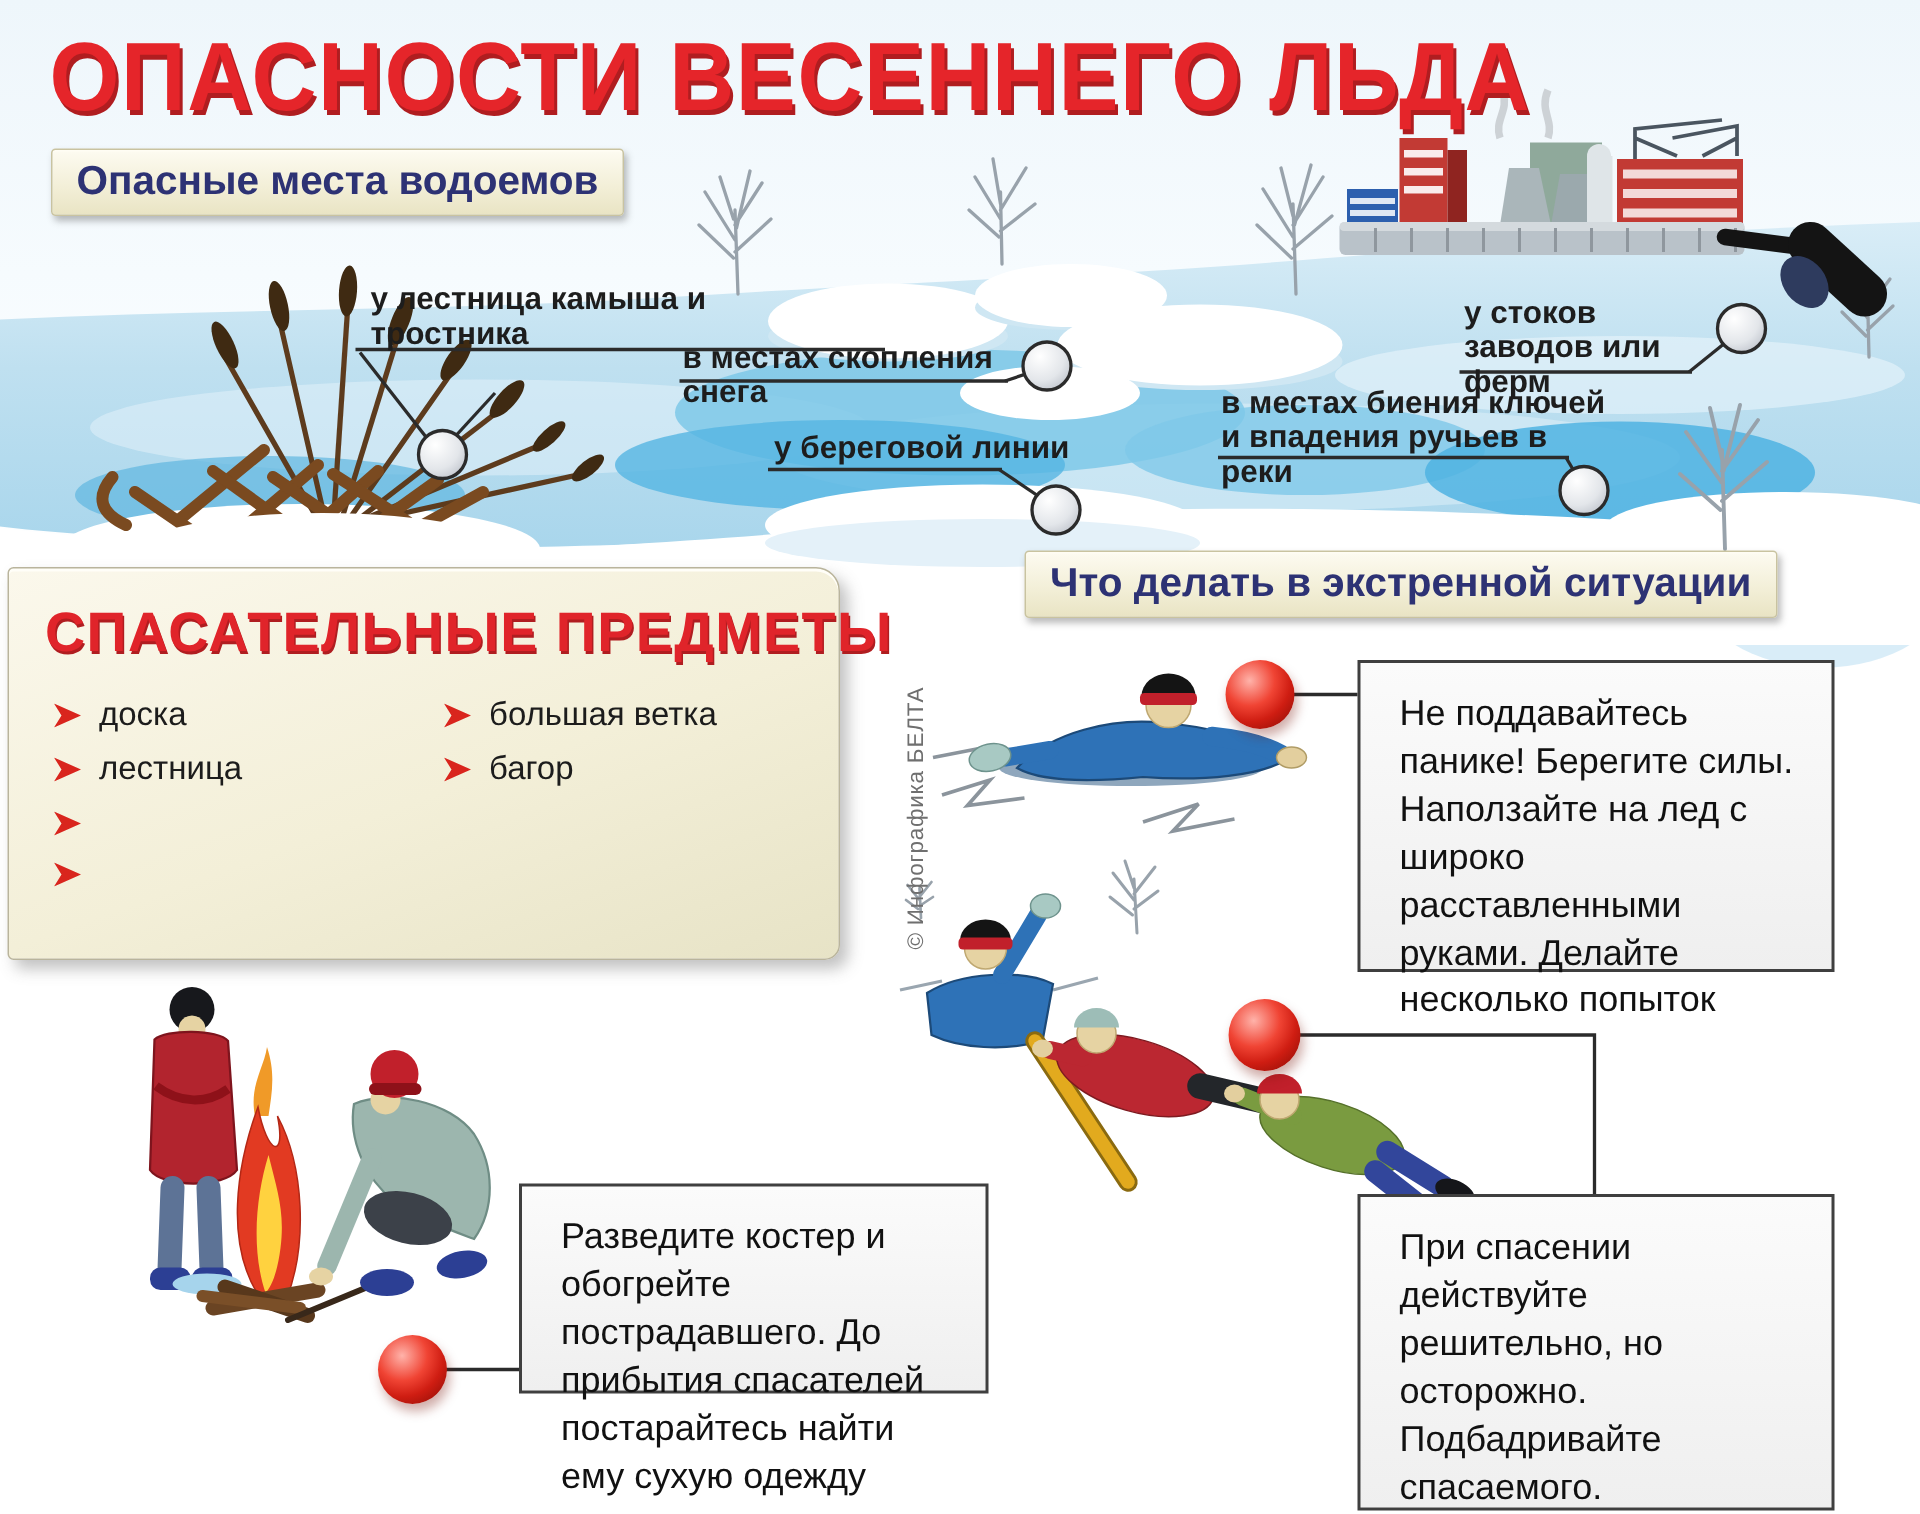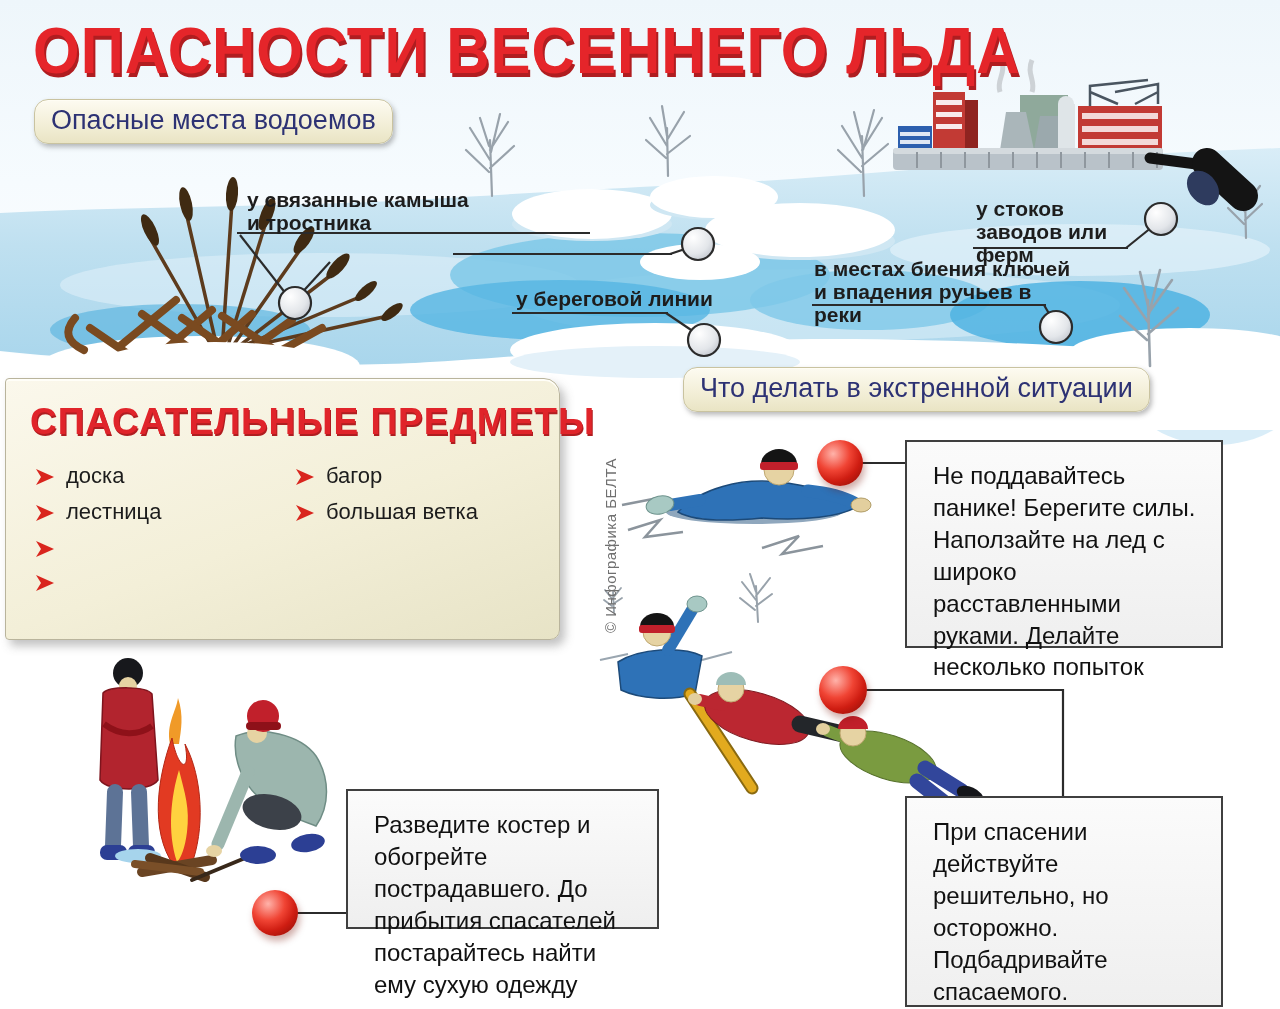--- a/index.html
+++ b/index.html
@@ -12,23 +12,23 @@
   svg.scene{position:absolute;left:0;top:0;width:1280px;height:1009px;}
 
   .main-title{
     left:33px;top:14px;width:1100px;
     font-size:60px;font-weight:bold;letter-spacing:1px;color:#e5252a;
     text-shadow:2px 3px 0 #b01d20;white-space:nowrap;
     transform:scaleY(1.08);transform-origin:top left;
   }
   .chip{
     background:linear-gradient(180deg,#fdfbf1 0%,#f2eed6 60%,#e9e4c4 100%);
-    border:1px solid #c9c3a0;border-radius:14px;
+    border:1px solid #c9c3a0;border-radius:3px;
     box-shadow:2px 3px 5px rgba(60,60,60,.35), inset 0 1px 0 #fffdf4;
-    color:#2d3274;font-weight:normal;font-size:27px;
+    color:#2d3274;font-weight:bold;font-size:27px;
     padding:5px 16px 7px 16px;white-space:nowrap;
   }
   .scene-label{
     font-size:21px;font-weight:bold;color:#1d1d1d;line-height:1.1;
   }
   .rescue-panel{
     left:5px;top:378px;width:553px;height:260px;
     background:linear-gradient(160deg,#fbf8ec 0%,#f3efd8 55%,#e7e3c6 100%);
     border:1px solid #b9b49c;border-radius:4px 16px 10px 4px;
     box-shadow:5px 6px 10px rgba(80,80,80,.35), inset 0 2px 0 #fffef8;
@@ -331,21 +331,22 @@
       <rect x="246" y="722" width="35" height="8" rx="4" fill="#8e1119"></rect>
     </g>
   </svg>
 
   <div class="abs main-title">ОПАСНОСТИ ВЕСЕННЕГО ЛЬДА</div>
 
   <div class="abs" style="left:34px;top:99px;">
     <span class="chip" style="display:inline-block;">Опасные места водоемов</span>
   </div>
 
-  <div class="abs scene-label" style="left:247px;top:188px;width:235px;">у связанные камыша и тростника</div>
+  <div class="abs scene-label" style="left:247px;top:188px;width:235px;">у лестница камыша и тростника</div>
+  <div class="abs scene-label" style="left:455px;top:227px;width:260px;">в местах скопления снега</div>
   <div class="abs scene-label" style="left:516px;top:287px;width:220px;">у береговой линии</div>
   <div class="abs scene-label" style="left:976px;top:197px;width:175px;">у стоков заводов или ферм</div>
   <div class="abs scene-label" style="left:814px;top:257px;width:265px;">в местах биения ключей и впадения ручьев в реки</div>
 
   <div class="abs rescue-panel">
     <div class="abs rescue-title">СПАСАТЕЛЬНЫЕ ПРЕДМЕТЫ</div>
     <div class="abs rescue-col" style="left:30px;top:85px;width:250px;">
       <div class="rescue-item">
         <svg class="bullet" width="18" height="16" viewBox="0 0 18 16">
             <polygon points="0,0 18,8 0,16 5,8" fill="#d9251d"></polygon>
@@ -367,27 +368,27 @@
         <svg class="bullet" width="18" height="16" viewBox="0 0 18 16">
             <polygon points="0,0 18,8 0,16 5,8" fill="#d9251d"></polygon>
           </svg>
       </div>
     </div>
     <div class="abs rescue-col" style="left:290px;top:85px;width:240px;">
       <div class="rescue-item">
         <svg class="bullet" width="18" height="16" viewBox="0 0 18 16">
             <polygon points="0,0 18,8 0,16 5,8" fill="#d9251d"></polygon>
           </svg>
+        <span>большая ветка</span>
+      </div>
+      <div class="rescue-item">
+        <svg class="bullet" width="18" height="16" viewBox="0 0 18 16">
+            <polygon points="0,0 18,8 0,16 5,8" fill="#d9251d"></polygon>
+          </svg>
         <span>багор</span>
-      </div>
-      <div class="rescue-item">
-        <svg class="bullet" width="18" height="16" viewBox="0 0 18 16">
-            <polygon points="0,0 18,8 0,16 5,8" fill="#d9251d"></polygon>
-          </svg>
-        <span>большая ветка</span>
       </div>
     </div>
   </div>
 
   <div class="abs credit">© Инфографика БЕЛТА</div>
 
   <div class="abs" style="left:683px;top:367px;">
     <span class="chip" style="display:inline-block;">Что делать в экстренной ситуации</span>
   </div>
 

